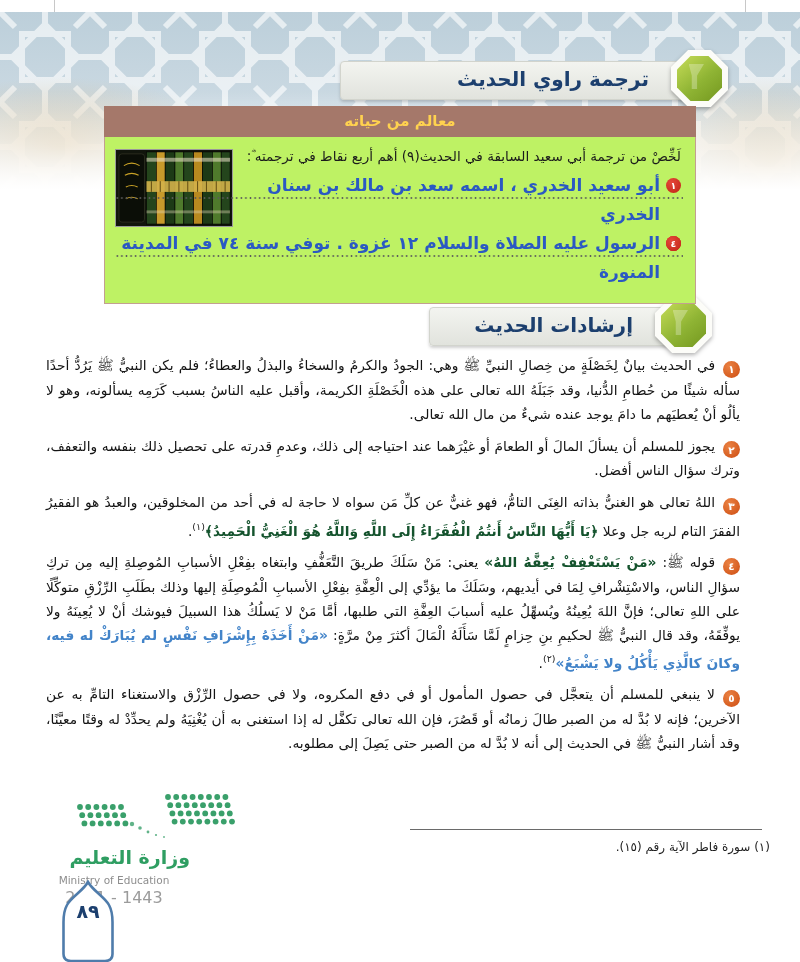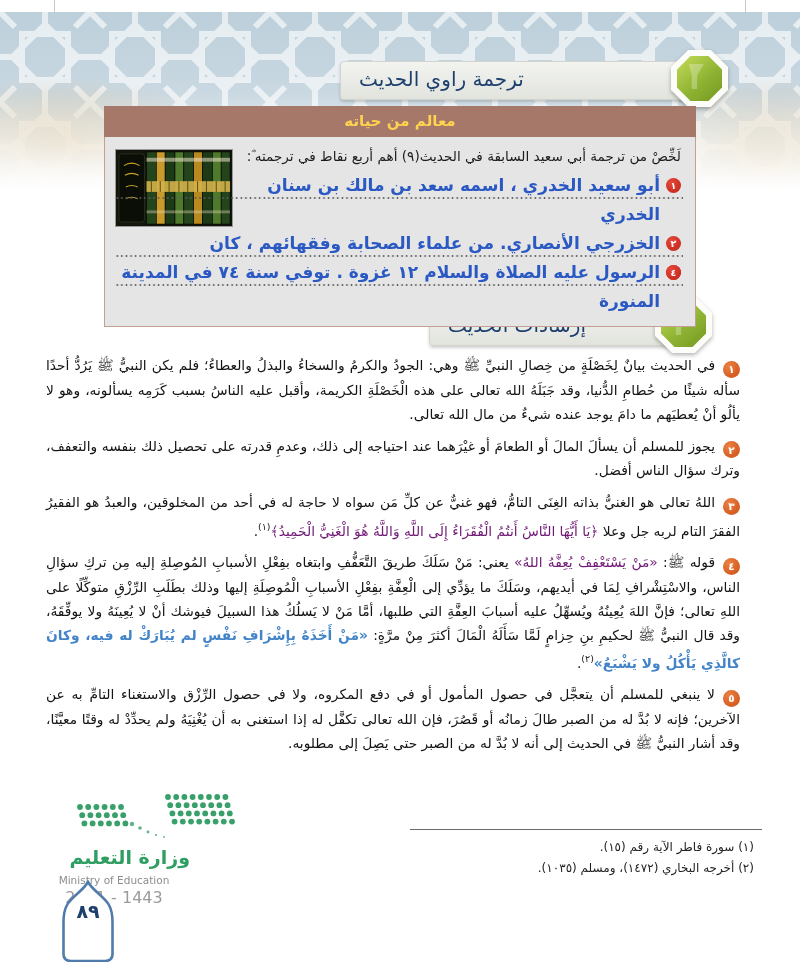--- a/index.html
+++ b/index.html
@@ -11,60 +11,60 @@
   .crop{position:absolute;background:#c8c8c8}
   
   #banner-art{position:absolute;top:12px;left:0;width:800px;height:178px}
   
   .sec-banner{position:absolute;height:58px;z-index:5}
   .sec-banner .band{
     position:absolute;right:26px;top:11px;min-width:290px;
     background:linear-gradient(to bottom,#f3f4f0,#e1e3dd);
     border:1px solid #d2d4cd;border-radius:4px;
     box-shadow:0 2px 3px rgba(70,70,70,.25);
-    padding:5px 52px 8px 18px;direction:rtl;text-align:left;
-    font-size:20px;font-weight:normal;color:#1c3f6e;white-space:nowrap;
+    padding:5px 52px 8px 18px;direction:rtl;text-align:right;
+    font-size:20px;font-weight:bold;color:#1c3f6e;white-space:nowrap;
   }
   .sec-banner.small .band{min-width:185px}
   .oct{position:absolute;right:0;top:0;width:57px;height:57px;filter:drop-shadow(0 2px 2px rgba(0,0,0,.3))}
   .oct .outer{position:absolute;inset:0;background:#fcfcf8;
     clip-path:polygon(30% 0,70% 0,100% 30%,100% 70%,70% 100%,30% 100%,0 70%,0 30%)}
   .oct .inner{position:absolute;inset:6px;background:linear-gradient(140deg,#bcd551 10%,#8fb434 55%,#74981f);
     clip-path:polygon(30% 0,70% 0,100% 30%,100% 70%,70% 100%,30% 100%,0 70%,0 30%)}
   .oct .inner:after{content:"";position:absolute;left:26%;top:18%;width:34%;height:56%;
     background:rgba(255,255,255,.28);clip-path:polygon(0 0,100% 0,55% 45%,55% 100%,20% 100%,20% 45%)}
   
   #milestones{position:absolute;left:104px;right:104px;top:106px;z-index:6}
   .box-header{background:#a5786a;color:#ffd24f;text-align:center;font-weight:bold;
     font-size:15px;padding:6px 0 7px;letter-spacing:.5px}
-  .box-body{background:#e5e5e5;border:1px solid #c3a091;border-top:none;
-    padding:9px 12px 10px 10px;direction:rtl;overflow:hidden}
+  .box-body{background:#bef264;border:1px solid #c3a091;border-top:none;
+    padding:9px 12px 16px 10px;direction:rtl;overflow:hidden}
   .books{float:left;width:118px;height:78px;margin:3px 12px 2px 0;border:1px solid #999;box-sizing:border-box}
   .box-intro{font-size:13.6px;color:#1b1b1b;text-align:right;margin:0 2px 5px 0;line-height:20px}
   .answer{position:relative;text-align:right;font-size:17px;font-weight:bold;color:#2b59c3;
     line-height:29px;padding-right:23px;
     background-image:radial-gradient(circle,#5a5a5a 0.9px,transparent 1.1px);
     background-size:4.6px 4px;background-repeat:repeat-x;background-position-y:25px}
   .answer .badge{position:absolute;right:2px;top:7px;width:15px;height:15px;border-radius:50%;
     background:radial-gradient(circle at 35% 30%,#e5473a,#c02415);color:#fff;
     font-size:9.5px;line-height:15px;text-align:center;font-weight:bold}
   
   #points{position:absolute;top:353px;right:60px;left:46px;direction:rtl;z-index:4}
   .point{font-size:13.8px;color:#141414;line-height:24px;text-align:justify;margin-bottom:8px}
   .point .badge{display:inline-flex;justify-content:center;align-items:center;
     width:17px;height:17px;border-radius:50%;
     background:radial-gradient(circle at 35% 30%,#ea8142,#cd4d12);
     color:#fff;font-size:10.5px;font-weight:bold;margin-left:8px;vertical-align:-3px}
   .seg-n{color:#141414}
-  .seg-g{color:#701a75;font-weight:normal}
+  .seg-g{color:#14532d;font-weight:bold}
   .seg-b{color:#4384c9;font-weight:bold}
   .seg-r{font-size:9.5px;vertical-align:super;color:#222}
   
   #fn-divider{position:absolute;top:829px;right:38px;width:352px;height:1px;background:#6a6a6a;z-index:3}
-  #footnotes{position:absolute;top:837px;right:46px;direction:rtl;text-align:right;
+  #footnotes{position:absolute;top:837px;right:30px;direction:rtl;text-align:right;
     font-size:12px;color:#1e1e1e;line-height:21px;z-index:3}
   
   #dots-svg{position:absolute;left:72px;top:790px;width:168px;height:60px}
   #ministry-ar{position:absolute;left:38px;top:846px;width:152px;text-align:right;direction:rtl;
     color:#2f9e62;font-weight:bold;font-size:19px;letter-spacing:1px}
   #ministry-en{position:absolute;left:38px;top:874px;width:152px;text-align:center;
     color:#8d8d8d;font-size:10.5px}
   #edition{position:absolute;left:30px;top:888px;width:168px;text-align:center;
     color:#9b9b9b;font-size:16px}
   #bookmark{position:absolute;left:58px;top:880px;width:60px;height:84px;z-index:7}
@@ -136,21 +136,21 @@
       <rect x="98" y="2" width="9" height="74" fill="#4f7a2c" stroke="#000" stroke-width="0.6"></rect>
       <rect x="107" y="2" width="9" height="74" fill="#24451c" stroke="#000" stroke-width="0.6"></rect>
       <rect x="31" y="8" width="85" height="4" fill="#ece4ca" opacity="0.55"></rect>
       <rect x="31" y="32" width="85" height="11" fill="#d4b34a" opacity="0.9"></rect>
       <path d="M36 32 V43 M45 32 V43 M54 32 V43 M64 32 V43 M73 32 V43 M83 32 V43 M92 32 V43 M102 32 V43 M111 32 V43" stroke="#5f4a12" stroke-width="1"></path>
       <rect x="31" y="62" width="85" height="3" fill="#e0d6b4" opacity="0.4"></rect>
     </svg>
     <p class="box-intro">لَخِّصْ من ترجمة أبي سعيد السابقة في الحديث(٩) أهم أربع نقاط في ترجمته ؓ:</p>
     <div id="answers">
         <div class="answer"><span class="badge">١</span><span>أبو سعيد الخدري ، اسمه سعد بن مالك بن سنان الخدري</span></div>
-        <div class="answer"><span class="badge">٢</span><span>الخزرجي الأنصاري. من علماء الصحابة وفقهائهم ، كان</span></div>
+        <div class="answer"><span class="badge">٢</span></div>
         <div class="answer"><span class="badge">٣</span></div>
         <div class="answer"><span class="badge">٤</span><span>الرسول عليه الصلاة والسلام ١٢ غزوة . توفي سنة ٧٤ في المدينة المنورة</span></div>
       </div>
   </div>
 </div>
 
 <div class="sec-banner small" id="banner2" style="top:296px;right:88px">
   <div class="band">
     <span>إرشادات الحديث</span>
   </div>
@@ -164,21 +164,20 @@
     <div class="point"><span class="badge">١</span><span class="seg-n">في الحديث بيانٌ لِخَصْلَةٍ من خِصالِ النبيِّ ﷺ وهي: الجودُ والكرمُ والسخاءُ والبذلُ والعطاءُ؛ فلم يكن النبيُّ ﷺ يَرُدُّ أحدًا سأله شيئًا من حُطامِ الدُّنيا، وقد جَبَلَهُ الله تعالى على هذه الْخَصْلَةِ الكريمة، وأقبل عليه الناسُ بسبب كَرَمِه يسألونه، وهو لا يألُو أنْ يُعطيَهم ما دامَ يوجد عنده شيءٌ من مال الله تعالى.</span></div>
     <div class="point"><span class="badge">٢</span><span class="seg-n">يجوز للمسلم أن يسألَ المالَ أو الطعامَ أو غيْرَهما عند احتياجه إلى ذلك، وعدمِ قدرته على تحصيل ذلك بنفسه والتعفف، وترك سؤال الناس أفضل.</span></div>
     <div class="point"><span class="badge">٣</span><span class="seg-n">اللهُ تعالى هو الغنيُّ بذاته الغِنَى التامُّ، فهو غنيٌّ عن كلِّ مَن سواه لا حاجة له في أحد من المخلوقين، والعبدُ هو الفقيرُ الفقرَ التام لربه جل وعلا </span><span class="seg-g">﴿يَا أَيُّهَا النَّاسُ أَنتُمُ الْفُقَرَاءُ إِلَى اللَّهِ وَاللَّهُ هُوَ الْغَنِيُّ الْحَمِيدُ﴾</span><span class="seg-r">(١)</span><span class="seg-n">.</span></div>
     <div class="point"><span class="badge">٤</span><span class="seg-n">قوله ﷺ: </span><span class="seg-g">«مَنْ يَسْتَعْفِفْ يُعِفَّهُ اللهُ»</span><span class="seg-n"> يعني: مَنْ سَلَكَ طريقَ التَّعَفُّفِ وابتغاه بفِعْلِ الأسبابِ المُوصِلةِ إليه مِن تركِ سؤالِ الناس، والاسْتِشْرافِ لِمَا في أيديهم، وسَلَكَ ما يؤدِّي إلى الْعِفَّةِ بفِعْلِ الأسبابِ الْمُوصِلَةِ إليها وذلك بطَلَبِ الرِّزْقِ متوكِّلًا على اللهِ تعالى؛ فإنَّ اللهَ يُعِينُهُ ويُسهِّلُ عليه أسبابَ العِفَّةِ التي طلبها، أمَّا مَنْ لا يَسلُكُ هذا السبيلَ فيوشك أنْ لا يُعِينَهُ ولا يوفِّقَهُ، وقد قال النبيُّ ﷺ لحكيمِ بنِ حِزامٍ لَمَّا سَأَلَهُ الْمَالَ أكثرَ مِنْ مرَّةٍ: </span><span class="seg-b">«مَنْ أَخَذَهُ بِإِشْرَافِ نَفْسٍ لم يُبَارَكْ له فيه، وكانَ كالَّذِي يَأْكُلُ ولا يَشْبَعُ»</span><span class="seg-r">(٢)</span><span class="seg-n">.</span></div>
     <div class="point"><span class="badge">٥</span><span class="seg-n">لا ينبغي للمسلم أن يتعجَّل في حصول المأمول أو في دفع المكروه، ولا في حصول الرِّزْق والاستغناء التامِّ به عن الآخرين؛ فإنه لا بُدَّ له من الصبر طالَ زمانُه أو قَصُرَ، فإن الله تعالى تكفَّل له إذا استغنى به أن يُغْنِيَهُ ولم يحدِّدْ له وقتًا معيَّنًا، وقد أشار النبيُّ ﷺ في الحديث إلى أنه لا بُدَّ له من الصبر حتى يَصِلَ إلى مطلوبه.</span></div>
   </div>
 
 <div id="fn-divider"></div>
 <div id="footnotes">
     <div>(١) سورة فاطر الآية رقم (١٥).</div>
-    <div>(٢) أخرجه البخاري (١٤٧٢)، ومسلم (١٠٣٥).</div>
   </div>
 
 <svg id="dots-svg" viewBox="0 0 168 60">
     <circle cx="96" cy="7" r="2.9" fill="#3aa06b"></circle>
     <circle cx="104.2" cy="7" r="2.9" fill="#3aa06b"></circle>
     <circle cx="112.4" cy="7" r="2.9" fill="#3aa06b"></circle>
     <circle cx="120.6" cy="7" r="2.9" fill="#3aa06b"></circle>
     <circle cx="128.8" cy="7" r="2.9" fill="#3aa06b"></circle>
     <circle cx="137" cy="7" r="2.9" fill="#3aa06b"></circle>
     <circle cx="145.2" cy="7" r="2.9" fill="#3aa06b"></circle>

